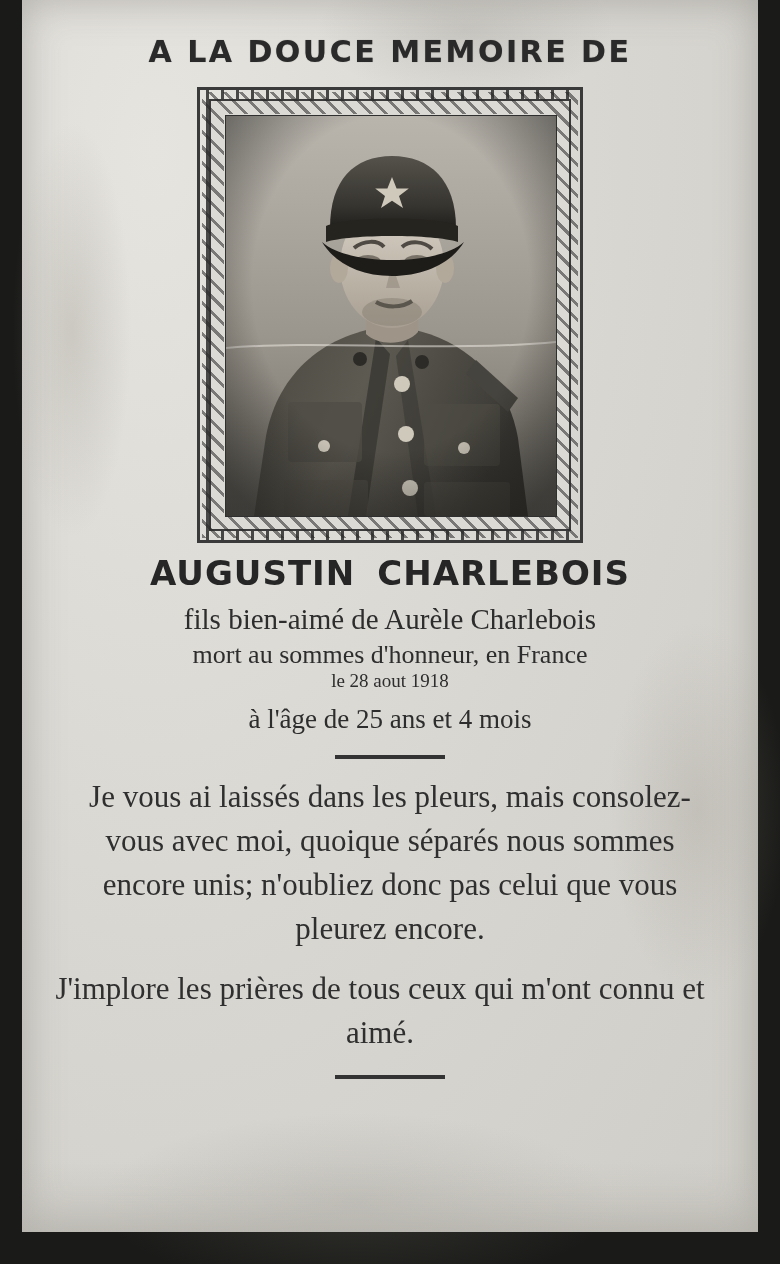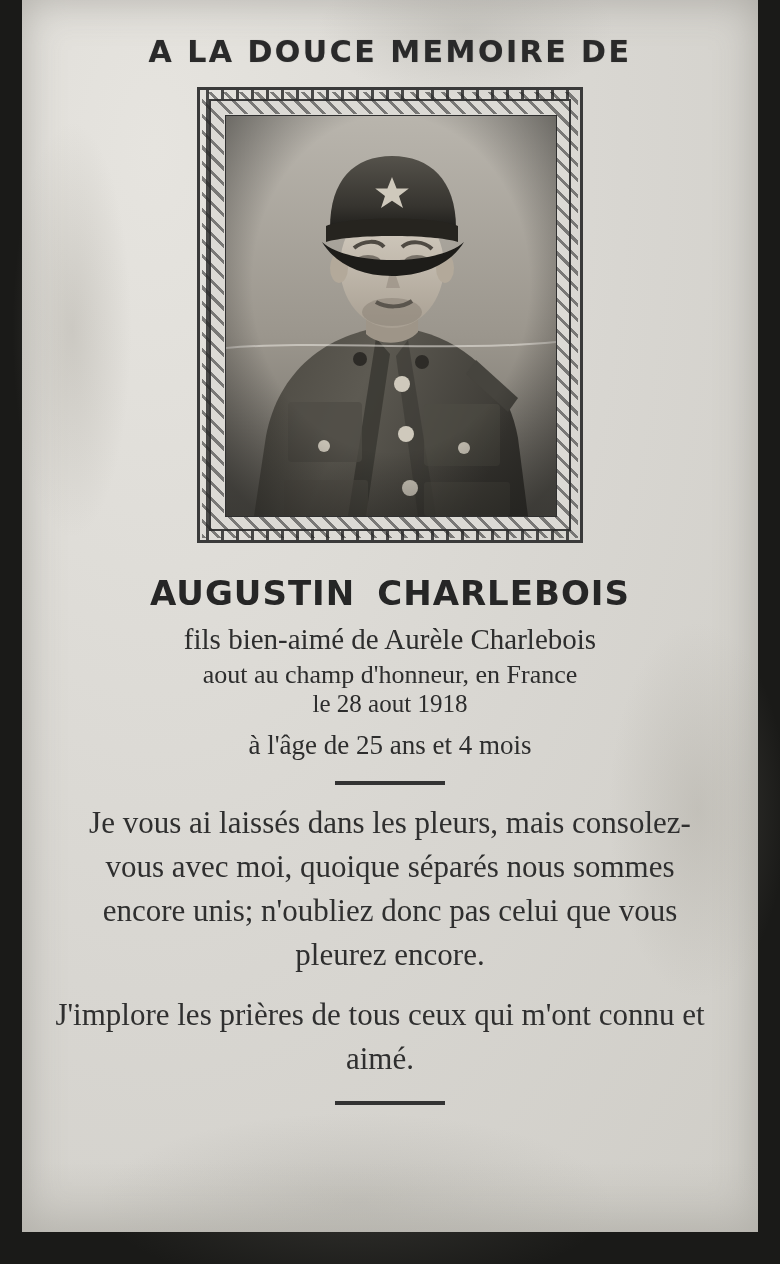--- a/index.html
+++ b/index.html
@@ -116,42 +116,42 @@
     position: relative;
     width: 330px;
     height: 400px;
     overflow: hidden;
     background: #8e8b84;
     border: 1px solid #2f2f2f;
   }
   .photo svg { display: block; }
 
   .name {
-    margin-top: 30px;
+    margin-top: 10px;
     font-family: "DejaVu Sans", sans-serif;
     font-weight: bold;
     font-size: 34px;
     letter-spacing: 1px;
     color: #262626;
   }
   .name .gap { display: inline-block; width: 22px; }
 
   .line1 {
     margin-top: 10px;
     font-size: 29px;
     color: #2d2d2d;
   }
   .line2 {
     margin-top: 4px;
     font-size: 26px;
     color: #2d2d2d;
   }
   .line3 {
     margin-top: 0px;
-    font-size: 25px;
+    font-size: 19px;
     color: #2d2d2d;
   }
   .line4 {
     margin-top: 12px;
     font-size: 27px;
     color: #2d2d2d;
   }
 
   .rule {
     width: 110px;
@@ -285,21 +285,21 @@
             <rect x="0" y="0" width="330" height="400" fill="url(#vig)"></rect>
           </svg>
         </div>
       </div>
 
       <div class="name">
         <span>AUGUSTIN</span><span class="gap"></span><span>CHARLEBOIS</span>
       </div>
 
       <div class="line1">fils bien-aimé de Aurèle Charlebois</div>
-      <div class="line2">aout au champ d'honneur, en France</div>
+      <div class="line2">mort au sommes d'honneur, en France</div>
       <div class="line3">le 28 aout 1918</div>
       <div class="line4">à l'âge de 25 ans et 4 mois</div>
 
       <div class="rule"></div>
 
       <div class="para p1">Je vous ai laissés dans les pleurs, mais consolez-vous avec moi, quoique séparés nous sommes encore unis; n'oubliez donc pas celui que vous pleurez encore.</div>
       <div class="para p2">J'implore les prières de tous ceux qui m'ont connu et aimé.</div>
 
       <div class="rule"></div>
 

